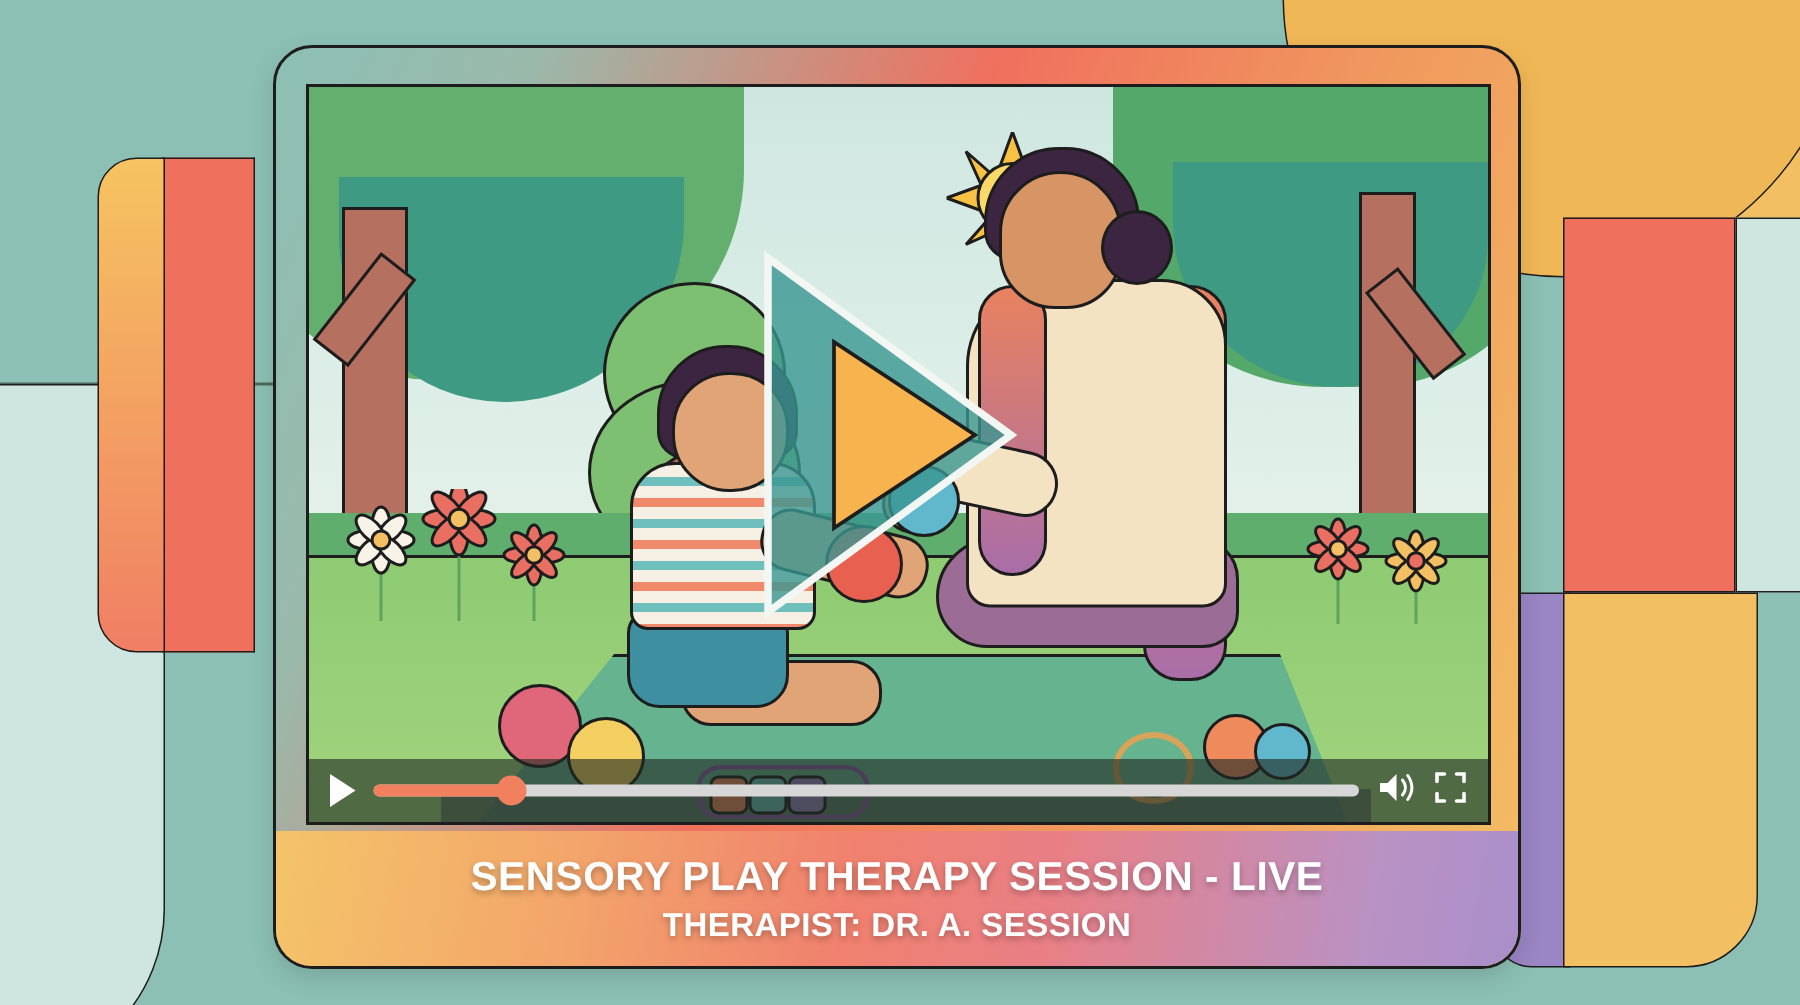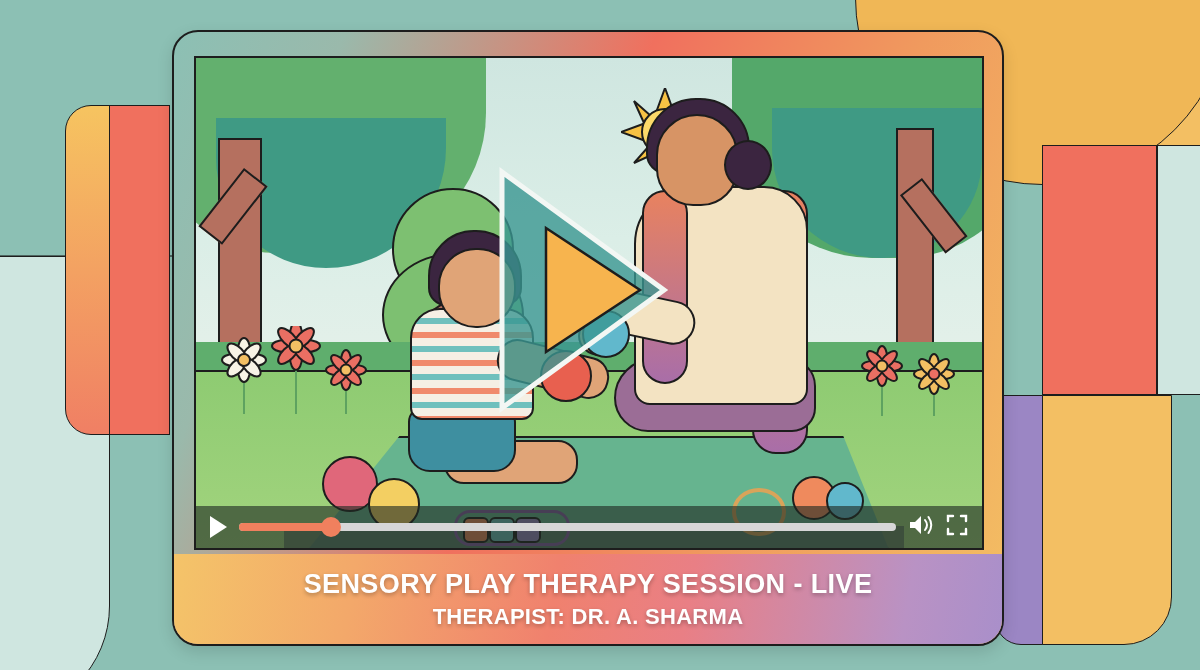--- a/index.html
+++ b/index.html
@@ -28,21 +28,21 @@
   .bg-right-mint{left:1157px;top:145px;width:120px;height:250px;background:#cfe6e0;
       border:1.6px solid #1d1d1d;}
   .bg-right-yellow{left:1042px;top:395px;width:130px;height:250px;background:#f3bf63;
       border:1.6px solid #1d1d1d;border-radius:0 0 48px 0;}
   .bg-right-purple{left:995px;top:395px;width:52px;height:250px;background:#9b86c4;
       border:1.6px solid #1d1d1d;border-radius:0 0 0 26px;}
   .bg-top-right-yellowstrip{left:1110px;top:-10px;width:100px;height:165px;background:#f3bf63;}
   .bg-hline2{left:0;top:255px;width:200px;height:1.6px;background:#1d1d1d;opacity:.55;}
 
   
-  #player{position:absolute;left:172px;top:30px;width:828px;height:612px;
+  #player{position:absolute;left:182px;top:30px;width:828px;height:612px;
       border-radius:26px;overflow:hidden;
       background:linear-gradient(112deg,#8cc0b4 0%,#9ab9ab 16%,#f0705e 45%,#f09a5e 70%,#f3bf63 100%);
       border:2px solid #1d1d1d;box-shadow:0 6px 16px rgba(0,0,0,.13);}
   #player-inner{position:absolute;left:20px;top:24px;width:786px;height:490px;
       border:2px solid #1d1d1d;overflow:hidden;background:#cfe6e0;}
 
   
   .scene{position:absolute;inset:0;overflow:hidden;}
   .sky{position:absolute;left:0;top:0;width:100%;height:330px;
        background:linear-gradient(180deg,#cfe6e0 0%,#dbeee7 55%,#e6f1ea 100%);}
@@ -329,16 +329,16 @@
               <path d="M20 15 V20 H15"></path>
                 <path d="M7 20 H2 V15"></path>
             </g>
           </svg>
         </div>
       </div>
     </div>
 
     <div id="caption">
       <div class="line1">SENSORY PLAY THERAPY SESSION - LIVE</div>
-      <div class="line2">THERAPIST: DR. A. SHARMA</div>
+      <div class="line2">THERAPIST: DR. A. SESSION</div>
     </div>
   </div>
 </div>
 
 </body></html>

